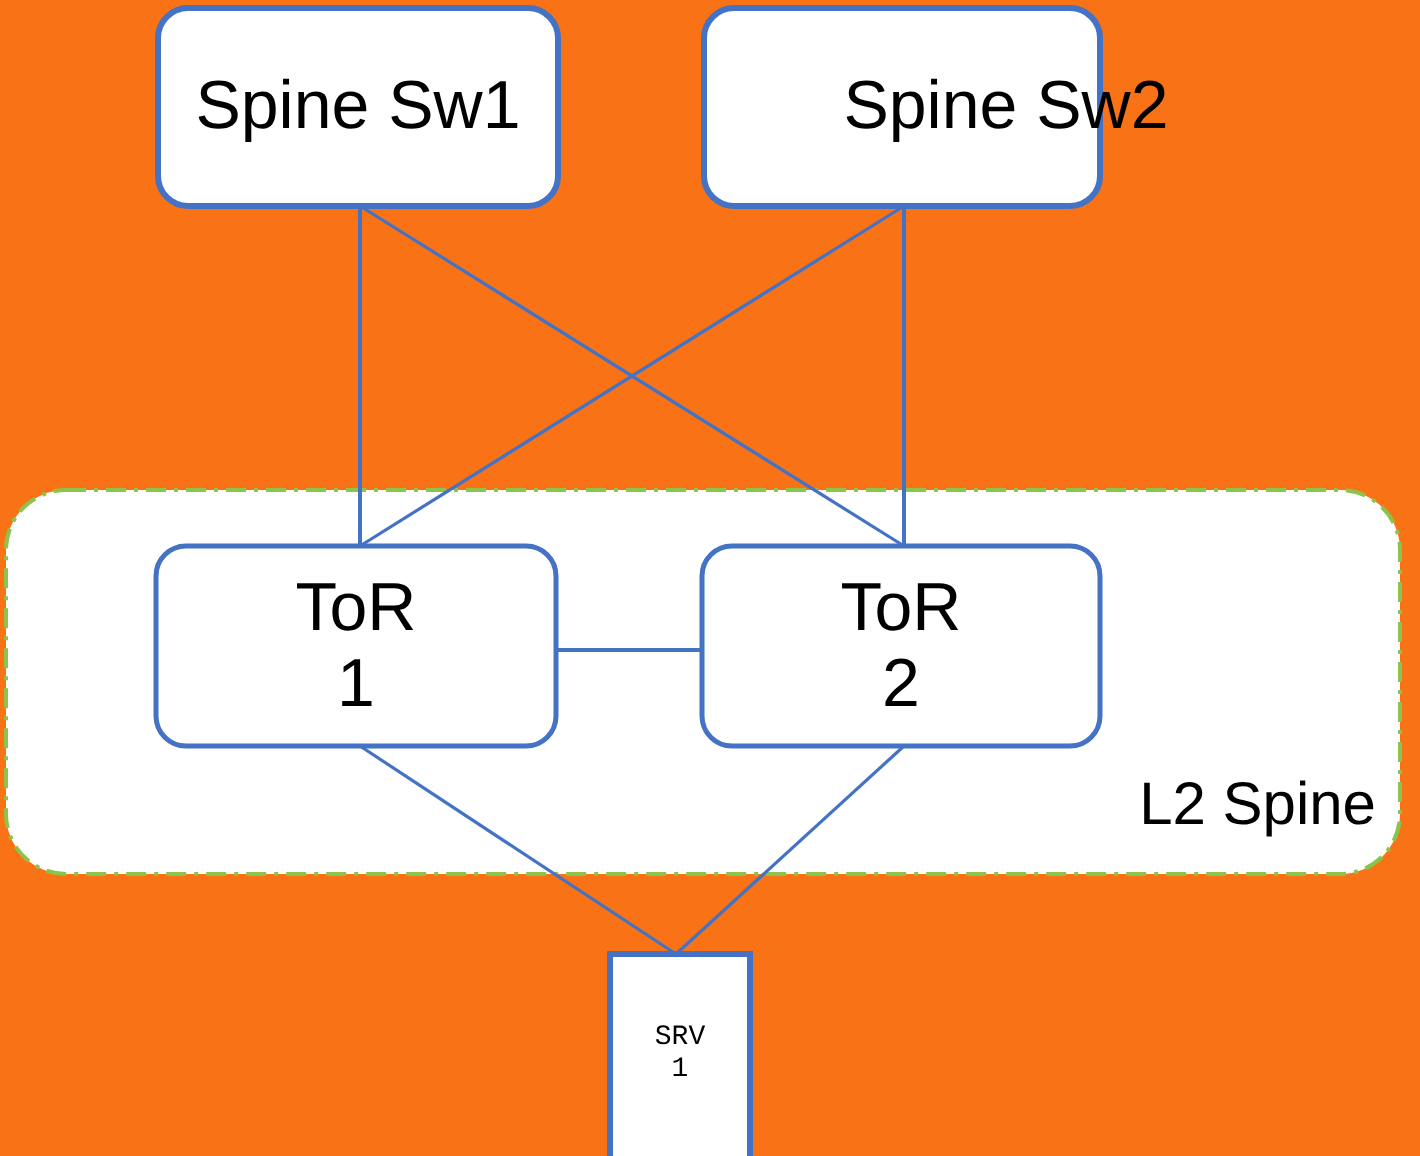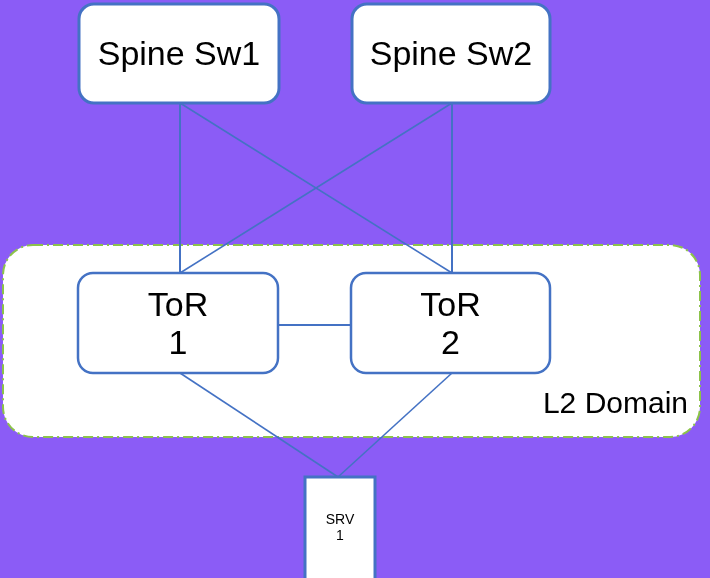--- a/index.html
+++ b/index.html
@@ -4,21 +4,21 @@
 <style>
   html, body {
     margin: 0;
     padding: 0;
     background: #000000;
   }
   #canvas {
     position: relative;
     width: 710px;
     height: 578px;
-    background: #8b5cf6;
+    background: #f97316;
     overflow: hidden;
     font-family: "Liberation Sans", sans-serif;
   }
   #diagram-svg {
     position: absolute;
     left: 0;
     top: 0;
     width: 710px;
     height: 578px;
   }
@@ -32,20 +32,21 @@
   }
   .spine-label {
     font-size: 34px;
   }
   .tor-label {
     font-size: 34px;
     text-align: center;
   }
   .srv-label {
     font-size: 14px;
+    font-family: Liberation Mono, monospace;
   }
   .zone-label {
     position: absolute;
     color: #000000;
     font-size: 30px;
     text-align: right;
   }
 </style>
 </head>
 <body>
@@ -66,26 +67,26 @@
 
     <rect x="79" y="4" width="200" height="99" rx="15" ry="15" fill="#ffffff" stroke="#4472c4" stroke-width="3"></rect>
     <rect x="352" y="4" width="198" height="99" rx="15" ry="15" fill="#ffffff" stroke="#4472c4" stroke-width="3"></rect>
     <rect x="78" y="273" width="200" height="100" rx="15" ry="15" fill="#ffffff" stroke="#4472c4" stroke-width="2.5"></rect>
     <rect x="351" y="273" width="199" height="100" rx="15" ry="15" fill="#ffffff" stroke="#4472c4" stroke-width="2.5"></rect>
     <rect x="305" y="477" width="70" height="105" rx="0" ry="0" fill="#ffffff" stroke="#4472c4" stroke-width="3"></rect>
   </svg>
 
   <div class="node-label spine-label" style="left:79px; top:4px; width:200px; height:99px; display:flex; align-items:center; justify-content:center;">Spine Sw1</div>
 
-  <div class="node-label spine-label" style="left:352px; top:4px; width:198px; height:99px; display:flex; align-items:center; justify-content:center;">Spine Sw2</div>
+  <div class="node-label spine-label" style="left:364px; top:4px; width:198px; height:99px; display:flex; align-items:center; justify-content:center;padding-left:40px;">Spine Sw2</div>
 
   <div class="node-label tor-label" style="left:78px; top:273px; width:200px; height:100px; display:flex; align-items:center; justify-content:center;">ToR
 1</div>
 
   <div class="node-label tor-label" style="left:351px; top:273px; width:199px; height:100px; display:flex; align-items:center; justify-content:center;">ToR
 2</div>
 
   <div class="node-label srv-label" style="left:305px; top:477px; width:70px; height:101px; display:flex; align-items:center; justify-content:center;">SRV
 1</div>
 
-  <div class="zone-label" style="left:400px; top:386px; width:288px;">L2 Domain</div>
+  <div class="zone-label" style="left:400px; top:386px; width:288px;">L2 Spine</div>
 
 </div>
 
 </body></html>

